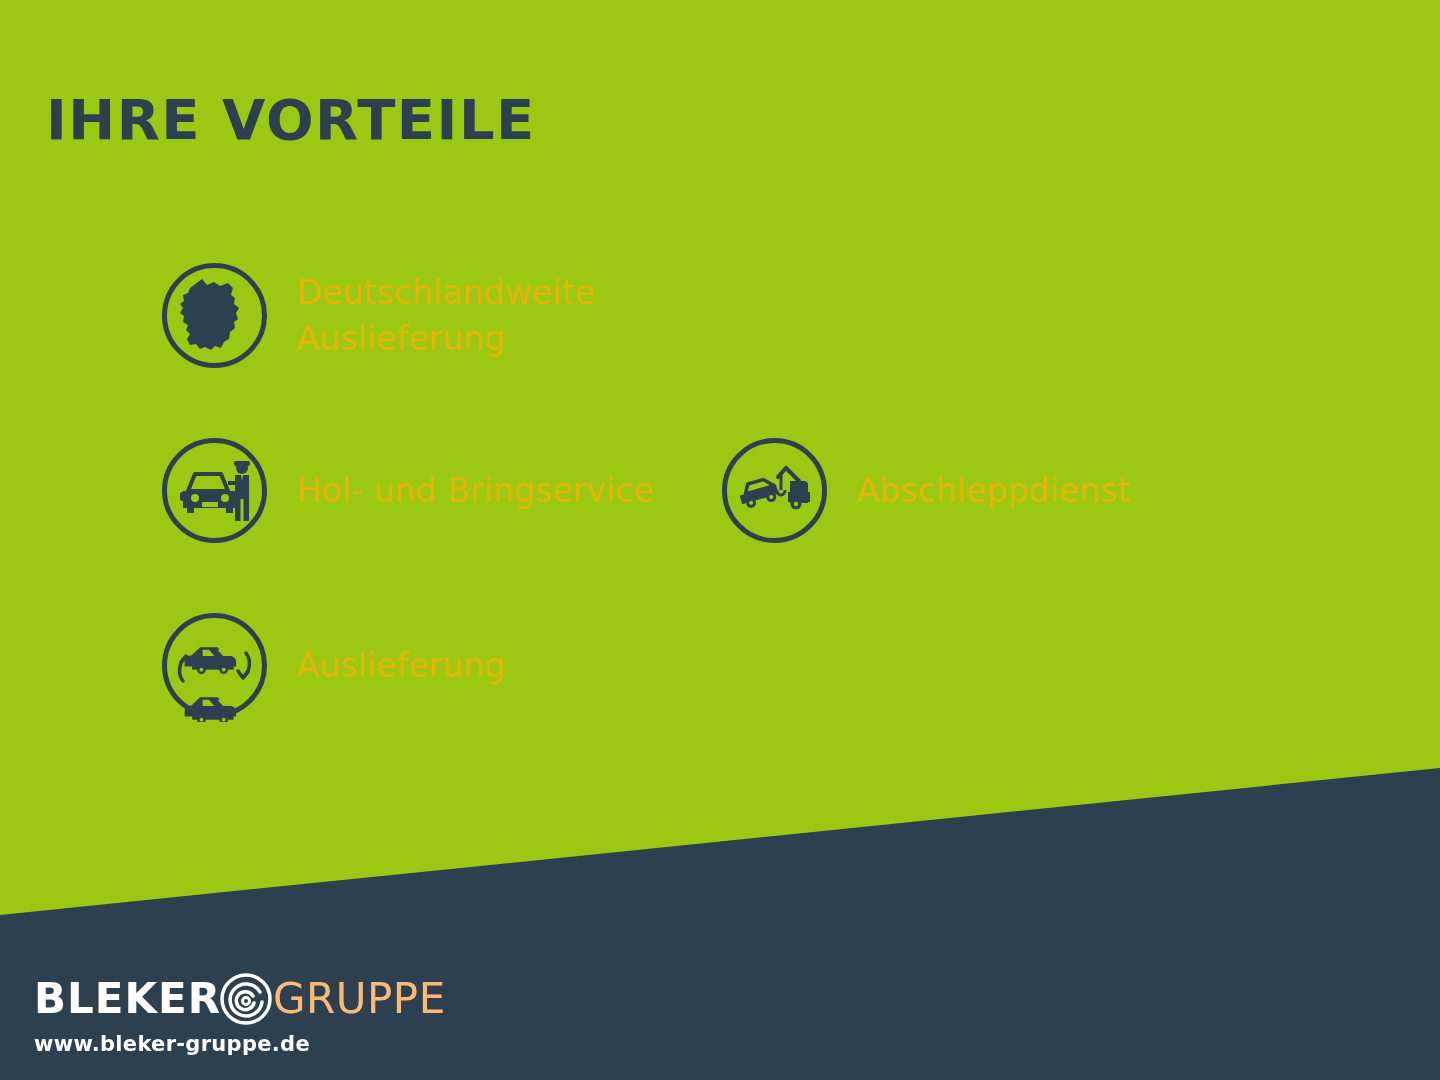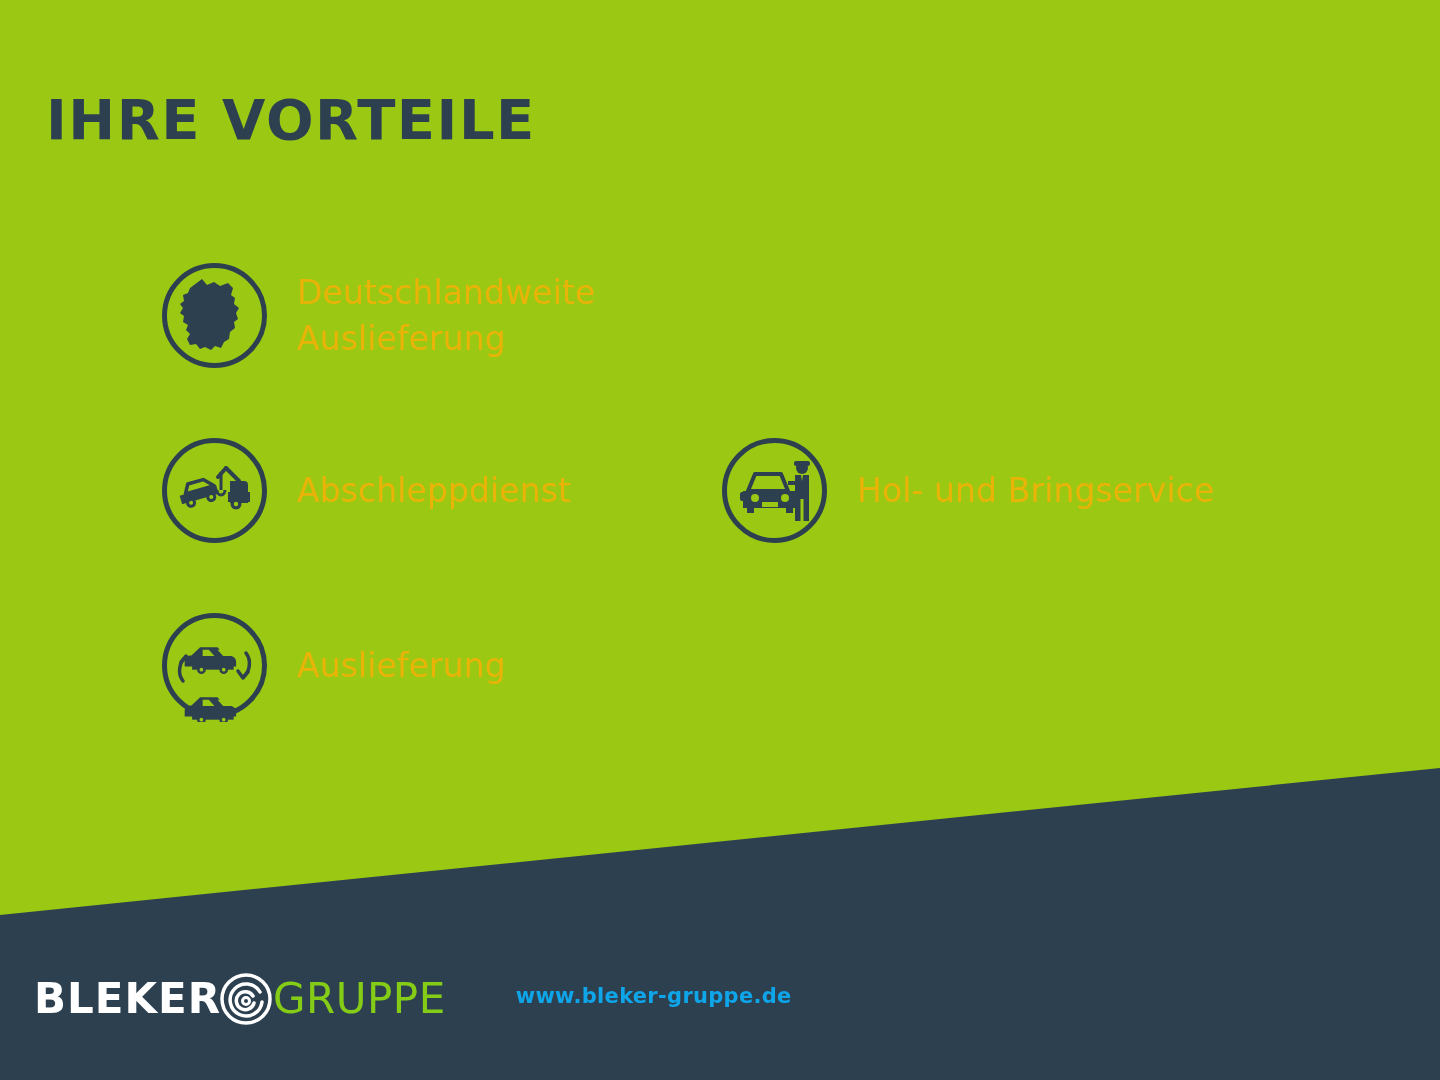--- a/index.html
+++ b/index.html
@@ -83,21 +83,21 @@
     letter-spacing: 0.1px;
   }
   .benefit-label .l2 { display: block; }
 
   
   .logo {
     position: absolute;
     left: 34px;
     top: 975px;
     display: flex;
-    flex-direction: row;
+    flex-direction: column;
     align-items: flex-start;
   }
   .logo-row {
     display: flex;
     align-items: center;
     height: 48px;
   }
   .logo-bleker {
     color: #ffffff;
     font-size: 42px;
@@ -105,33 +105,32 @@
     letter-spacing: 1px;
     line-height: 1;
   }
   .logo-mark {
     width: 58px;
     height: 58px;
     margin: 0 -2px 0 -4px;
     display: block;
   }
   .logo-gruppe {
-    color: #84cc16;
+    color: #fdba74;
     font-size: 42px;
     font-weight: 400;
     letter-spacing: 0.5px;
     line-height: 1;
   }
   .logo-url {
-    color: #0ea5e9;
+    color: #ffffff;
     font-size: 21px;
     font-weight: 600;
     letter-spacing: 0.3px;
     margin-top: 9px;
-    margin-left: 70px;
   }
 </style>
 </head>
 <body>
 
 <div id="slide">
 
   <div class="bg-navy"></div>
   <div class="bg-green"></div>
 
@@ -147,50 +146,20 @@
         </svg>
       </span>
       <span class="benefit-label">
         <span class="l1">Deutschlandweite</span>
         <span class="l2">Auslieferung</span>
       </span>
     </div>
 
 
     <div class="benefit">
-    </div>
-
-    <div class="benefit">
-      <span class="benefit-icon">
-        <svg viewBox="0 0 113 113" xmlns="http://www.w3.org/2000/svg">
-          <circle cx="56.5" cy="56.5" r="50" fill="none" stroke="#2d4050" stroke-width="5"></circle>
-
-          <path d="M68 34 L60 43" stroke="#2d4050" stroke-width="4" stroke-linecap="round" fill="none"></path>
-          <path d="M68 34 L81 47" stroke="#2d4050" stroke-width="4" stroke-linecap="round" fill="none"></path>
-          <path d="M63 38 L63 56" stroke="#2d4050" stroke-width="3" fill="none"></path>
-          <path d="M59 56 a4 5 0 1 0 8 0" stroke="#2d4050" stroke-width="3" fill="none"></path>
-
-          <path fill="#2d4050" d="M72 47 h14 a4 4 0 0 1 4 4 v18 h-18z"></path>
-          <rect x="70" y="58" width="22" height="10" fill="#2d4050"></rect>
-          <circle cx="78" cy="70" r="5.5" fill="#2d4050"></circle>
-          <circle cx="78" cy="70" r="2.2" fill="#9bc813"></circle>
-
-          <g transform="rotate(-16 42 60)">
-            <path fill="none" stroke="#2d4050" stroke-width="3.5" stroke-linejoin="round" d="M28 56 l5 -9 h16 l9 9z"></path>
-            <rect x="22" y="56" width="38" height="9" fill="#2d4050"></rect>
-            <circle cx="31" cy="66" r="5" fill="#2d4050"></circle>
-            <circle cx="31" cy="66" r="2" fill="#9bc813"></circle>
-            <circle cx="52" cy="66" r="5" fill="#2d4050"></circle>
-            <circle cx="52" cy="66" r="2" fill="#9bc813"></circle>
-          </g>
-        </svg>
-      </span>
-      <span class="benefit-label">
-        <span class="l1">Abschleppdienst</span>
-      </span>
     </div>
 
     <div class="benefit">
       <span class="benefit-icon">
         <svg viewBox="0 0 113 113" xmlns="http://www.w3.org/2000/svg">
           <circle cx="56.5" cy="56.5" r="50" fill="none" stroke="#2d4050" stroke-width="5"></circle>
 
           <path fill="none" stroke="#2d4050" stroke-width="4" stroke-linejoin="round" d="M30 57 l7 -17 h26 l7 17z"></path>
           <path fill="#2d4050" d="M25 57 h53 v17 h-53z"></path>
           <rect x="22" y="58" width="6" height="9" rx="2" fill="#2d4050"></rect>
@@ -213,20 +182,50 @@
       <span class="benefit-label">
         <span class="l1">Hol- und Bringservice</span>
       </span>
     </div>
 
     <div class="benefit">
       <span class="benefit-icon">
         <svg viewBox="0 0 113 113" xmlns="http://www.w3.org/2000/svg">
           <circle cx="56.5" cy="56.5" r="50" fill="none" stroke="#2d4050" stroke-width="5"></circle>
 
+          <path d="M68 34 L60 43" stroke="#2d4050" stroke-width="4" stroke-linecap="round" fill="none"></path>
+          <path d="M68 34 L81 47" stroke="#2d4050" stroke-width="4" stroke-linecap="round" fill="none"></path>
+          <path d="M63 38 L63 56" stroke="#2d4050" stroke-width="3" fill="none"></path>
+          <path d="M59 56 a4 5 0 1 0 8 0" stroke="#2d4050" stroke-width="3" fill="none"></path>
+
+          <path fill="#2d4050" d="M72 47 h14 a4 4 0 0 1 4 4 v18 h-18z"></path>
+          <rect x="70" y="58" width="22" height="10" fill="#2d4050"></rect>
+          <circle cx="78" cy="70" r="5.5" fill="#2d4050"></circle>
+          <circle cx="78" cy="70" r="2.2" fill="#9bc813"></circle>
+
+          <g transform="rotate(-16 42 60)">
+            <path fill="none" stroke="#2d4050" stroke-width="3.5" stroke-linejoin="round" d="M28 56 l5 -9 h16 l9 9z"></path>
+            <rect x="22" y="56" width="38" height="9" fill="#2d4050"></rect>
+            <circle cx="31" cy="66" r="5" fill="#2d4050"></circle>
+            <circle cx="31" cy="66" r="2" fill="#9bc813"></circle>
+            <circle cx="52" cy="66" r="5" fill="#2d4050"></circle>
+            <circle cx="52" cy="66" r="2" fill="#9bc813"></circle>
+          </g>
+        </svg>
+      </span>
+      <span class="benefit-label">
+        <span class="l1">Abschleppdienst</span>
+      </span>
+    </div>
+
+    <div class="benefit">
+      <span class="benefit-icon">
+        <svg viewBox="0 0 113 113" xmlns="http://www.w3.org/2000/svg">
+          <circle cx="56.5" cy="56.5" r="50" fill="none" stroke="#2d4050" stroke-width="5"></circle>
+
           <g transform="translate(0,-10) scale(0.62) translate(30,40)">
             <path fill="#2d4050" d="M38 38 h28 l12 14 h8 c6 0 10 4 10 9 v8 h-83 v-9 c0 -5 4 -8 9 -9 l2 0 z"></path>
             <path fill="#9bc813" d="M42 42 v10 h19 l-9 -10z M66 42 l9 10 h8 l-9 -10z"></path>
             <rect x="25" y="66" width="67" height="8" fill="#2d4050"></rect>
             <circle cx="40" cy="74" r="7" fill="#2d4050"></circle>
             <circle cx="40" cy="74" r="3" fill="#9bc813"></circle>
             <circle cx="76" cy="74" r="7" fill="#2d4050"></circle>
             <circle cx="76" cy="74" r="3" fill="#9bc813"></circle>
           </g>
 

